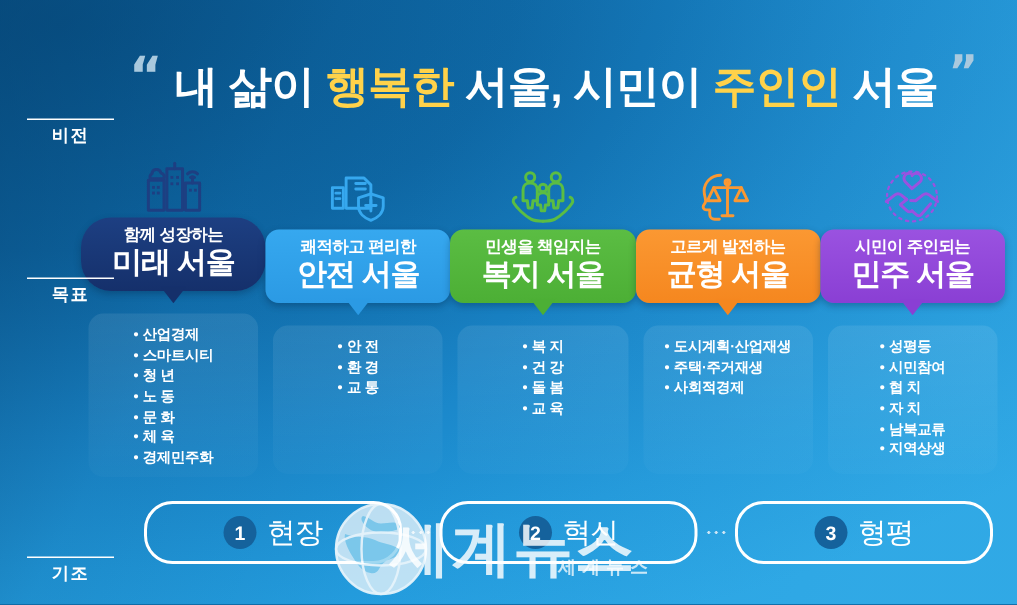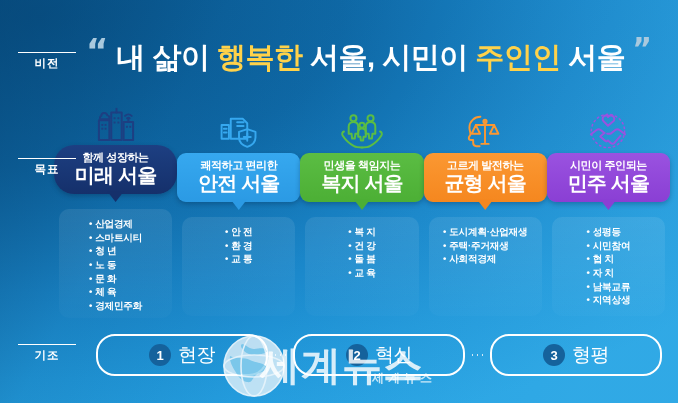--- a/index.html
+++ b/index.html
@@ -33,20 +33,21 @@
     left: 18px;
     width: 58px;
     text-align: center;
     color: #ffffff;
     font-size: 11.5px;
     font-weight: 700;
     letter-spacing: 1px;
     padding-top: 3px;
     border-top: 1.6px solid #ffffff;
     z-index: 6;
+    margin-top: 27px;
   }
   #label-vision { top: 52px; }
   #label-goal   { top: 158px; text-align: center; }
   #label-base   { top: 344px; }
 
   
   .vision-row {
     position: absolute;
     left: 86px;
     top: 28px;

